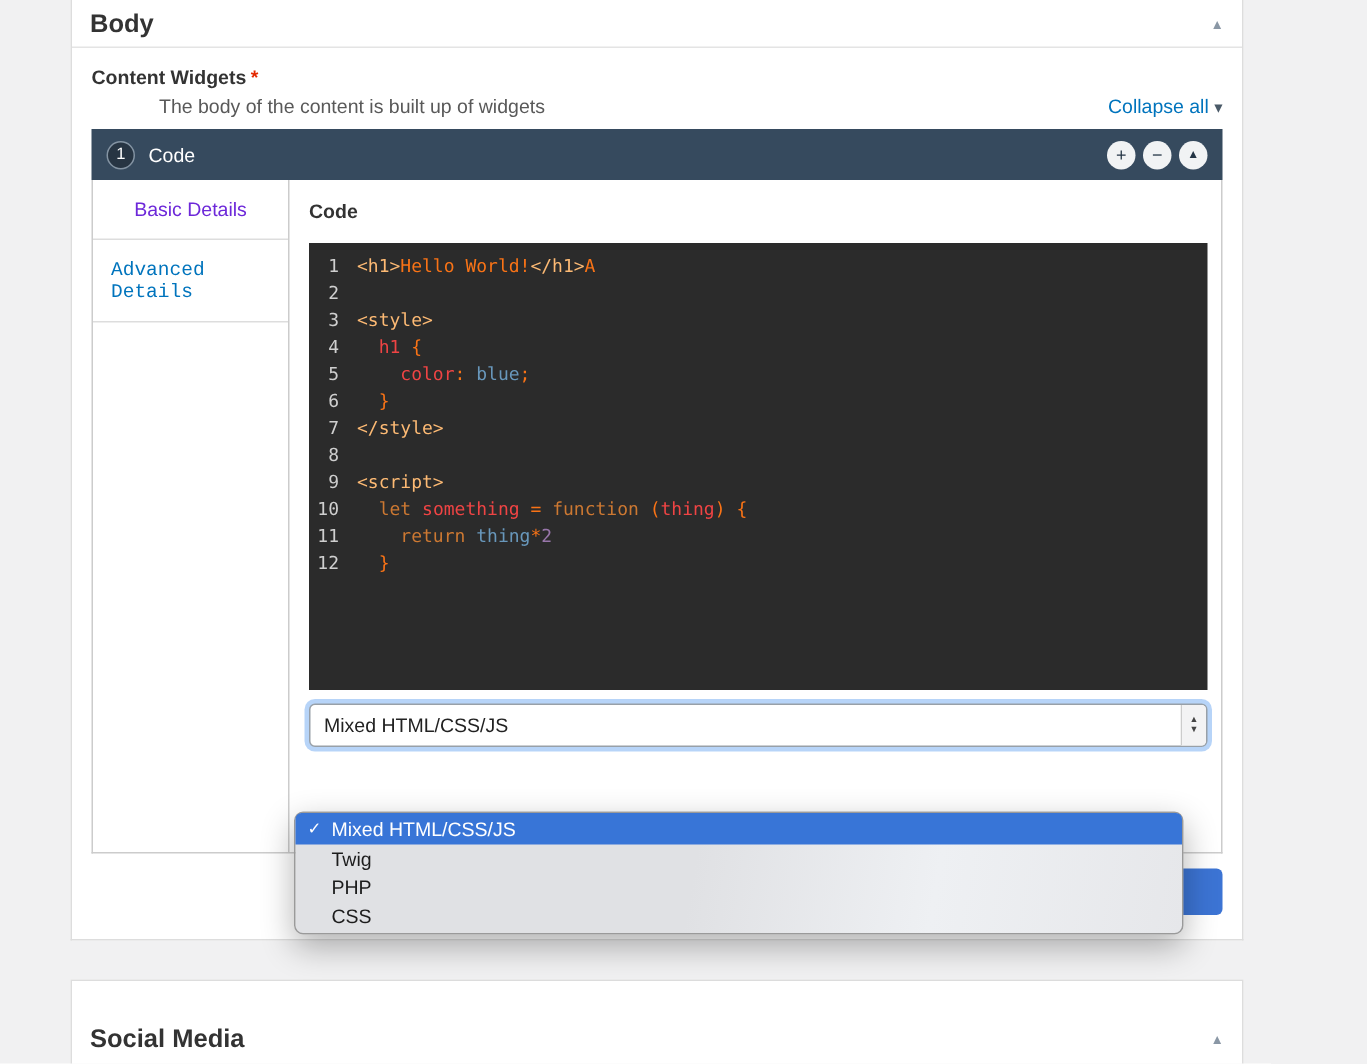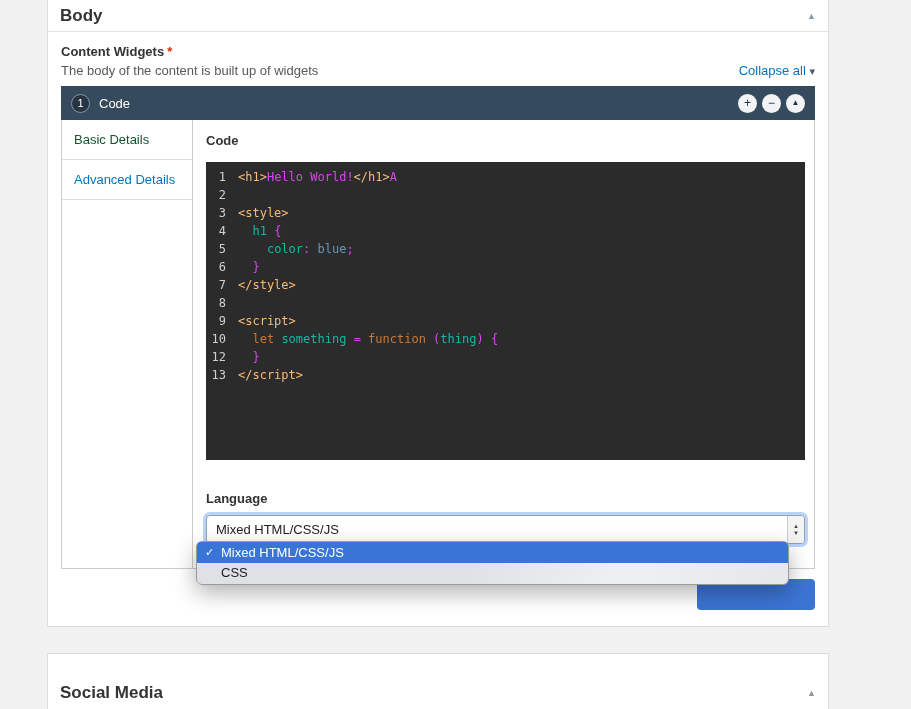--- a/index.html
+++ b/index.html
@@ -26,21 +26,21 @@
     padding: 0 12px;
   }
   .section-title { font-size: 17px; font-weight: 700; color: #333; }
   .section-collapse { font-size: 9px; color: #8a97a5; cursor: pointer; }
   .section-content { padding: 12px 13px 16px 13px; }
 
   .field-label { font-size: 13px; font-weight: 700; color: #333; }
   .req { color: #e32700; margin-left: 3px; }
   .desc-row {
     display: flex; justify-content: space-between; align-items: center;
-    margin-top: 4px; margin-bottom: 8px;
+    margin-top: 4px; margin-bottom: 8px; margin-left: 45px;
   }
   .field-desc { font-size: 13px; color: #595959; }
   .collapse-all { font-size: 13px; color: #0074bd; cursor: pointer; }
   .collapse-all .caret { color: #4a5a68; font-size: 11px; }
 
   
   .widget-header {
     height: 34px; background: #364a5e; color: #fff;
     display: flex; align-items: center; padding: 0 10px;
   }
@@ -59,38 +59,38 @@
     font-size: 12px; line-height: 1; cursor: pointer;
   }
   .action-circle.small-glyph { font-size: 8px; }
 
   .widget-body {
     display: flex; border: 1px solid #ccc; border-top: none;
     background: #fff; min-height: 449px;
   }
   .tabs-col { width: 131px; flex-shrink: 0; border-right: 1px solid #ccc; }
   .tab { padding: 12px 12px; font-size: 13px; border-bottom: 1px solid #ddd; cursor: pointer; }
-  .tab.active { color: #14532d; }
-  .tab.inactive { color: #0074bd; }
+  .tab.active { color: #6d28d9; text-align: center; }
+  .tab.inactive { color: #0074bd; font-family: Liberation Mono, monospace; }
 
   .widget-content { flex: 1; padding: 13px; }
   .inner-label { font-size: 13px; font-weight: 600; color: #333; }
 
   .code-editor {
     margin-top: 14px; height: 298px; background: #2b2b2b;
     padding-top: 6px; overflow: hidden;
     font-family: "DejaVu Sans Mono", monospace; font-size: 12px;
   }
   .code-line { display: flex; line-height: 18px; height: 18px; }
   .line-num { width: 32px; flex-shrink: 0; text-align: right; padding-right: 12px; color: #cfcfcf; }
   .line-content { white-space: pre; color: #ededed; }
-  .tok-plain   { color: #d946ef; }
+  .tok-plain   { color: #f97316; }
   .tok-tag     { color: #fdba74; }
   .tok-keyword { color: #cc7832; }
-  .tok-ident   { color: #14b8a6; }
+  .tok-ident   { color: #ef4444; }
   .tok-value   { color: #6897bb; }
   .tok-number  { color: #9876aa; }
 
   .language-label { margin-top: 31px; }
   .select-box {
     margin-top: 9px; height: 29px; width: 599px;
     border: 1px solid #98a0a8; border-radius: 4px; background: #fff;
     display: flex; align-items: center; padding-left: 9px;
     font-size: 13px; color: #222; position: relative;
     box-shadow: 0 0 0 3px rgba(95,160,240,.45);
@@ -205,29 +205,28 @@
               </div>
               <div class="code-line">
                 <span class="line-num">9</span>
                 <span class="line-content"><span class="tok-tag">&lt;script&gt;</span></span>
               </div>
               <div class="code-line">
                 <span class="line-num">10</span>
                 <span class="line-content"><span class="tok-plain">  </span><span class="tok-keyword">let</span><span class="tok-plain"> </span><span class="tok-ident">something</span><span class="tok-plain"> = </span><span class="tok-keyword">function</span><span class="tok-plain"> (</span><span class="tok-ident">thing</span><span class="tok-plain">) {</span></span>
               </div>
               <div class="code-line">
+                <span class="line-num">11</span>
+                <span class="line-content"><span class="tok-plain">    </span><span class="tok-keyword">return</span><span class="tok-plain"> </span><span class="tok-value">thing</span><span class="tok-plain">*</span><span class="tok-number">2</span></span>
+              </div>
+              <div class="code-line">
                 <span class="line-num">12</span>
                 <span class="line-content"><span class="tok-plain">  }</span></span>
               </div>
-              <div class="code-line">
-                <span class="line-num">13</span>
-                <span class="line-content"><span class="tok-tag">&lt;/script&gt;</span></span>
-              </div>
             </div>
-          <div class="inner-label language-label">Language</div>
           <div class="select-box">
             <span class="select-value">Mixed HTML/CSS/JS</span>
             <span class="select-stepper">
               <span>▲</span>
               <span>▼</span>
             </span>
           </div>
         </div>
       </div>
     </div>
@@ -246,15 +245,23 @@
   </div>
 </div>
 
 <div class="dropdown-menu">
     <div class="dd-item selected">
       <span class="dd-check">✓</span>
       <span>Mixed HTML/CSS/JS</span>
     </div>
     <div class="dd-item">
       <span class="dd-check"></span>
+      <span>Twig</span>
+    </div>
+    <div class="dd-item">
+      <span class="dd-check"></span>
+      <span>PHP</span>
+    </div>
+    <div class="dd-item">
+      <span class="dd-check"></span>
       <span>CSS</span>
     </div>
   </div>
 
 </body></html>

